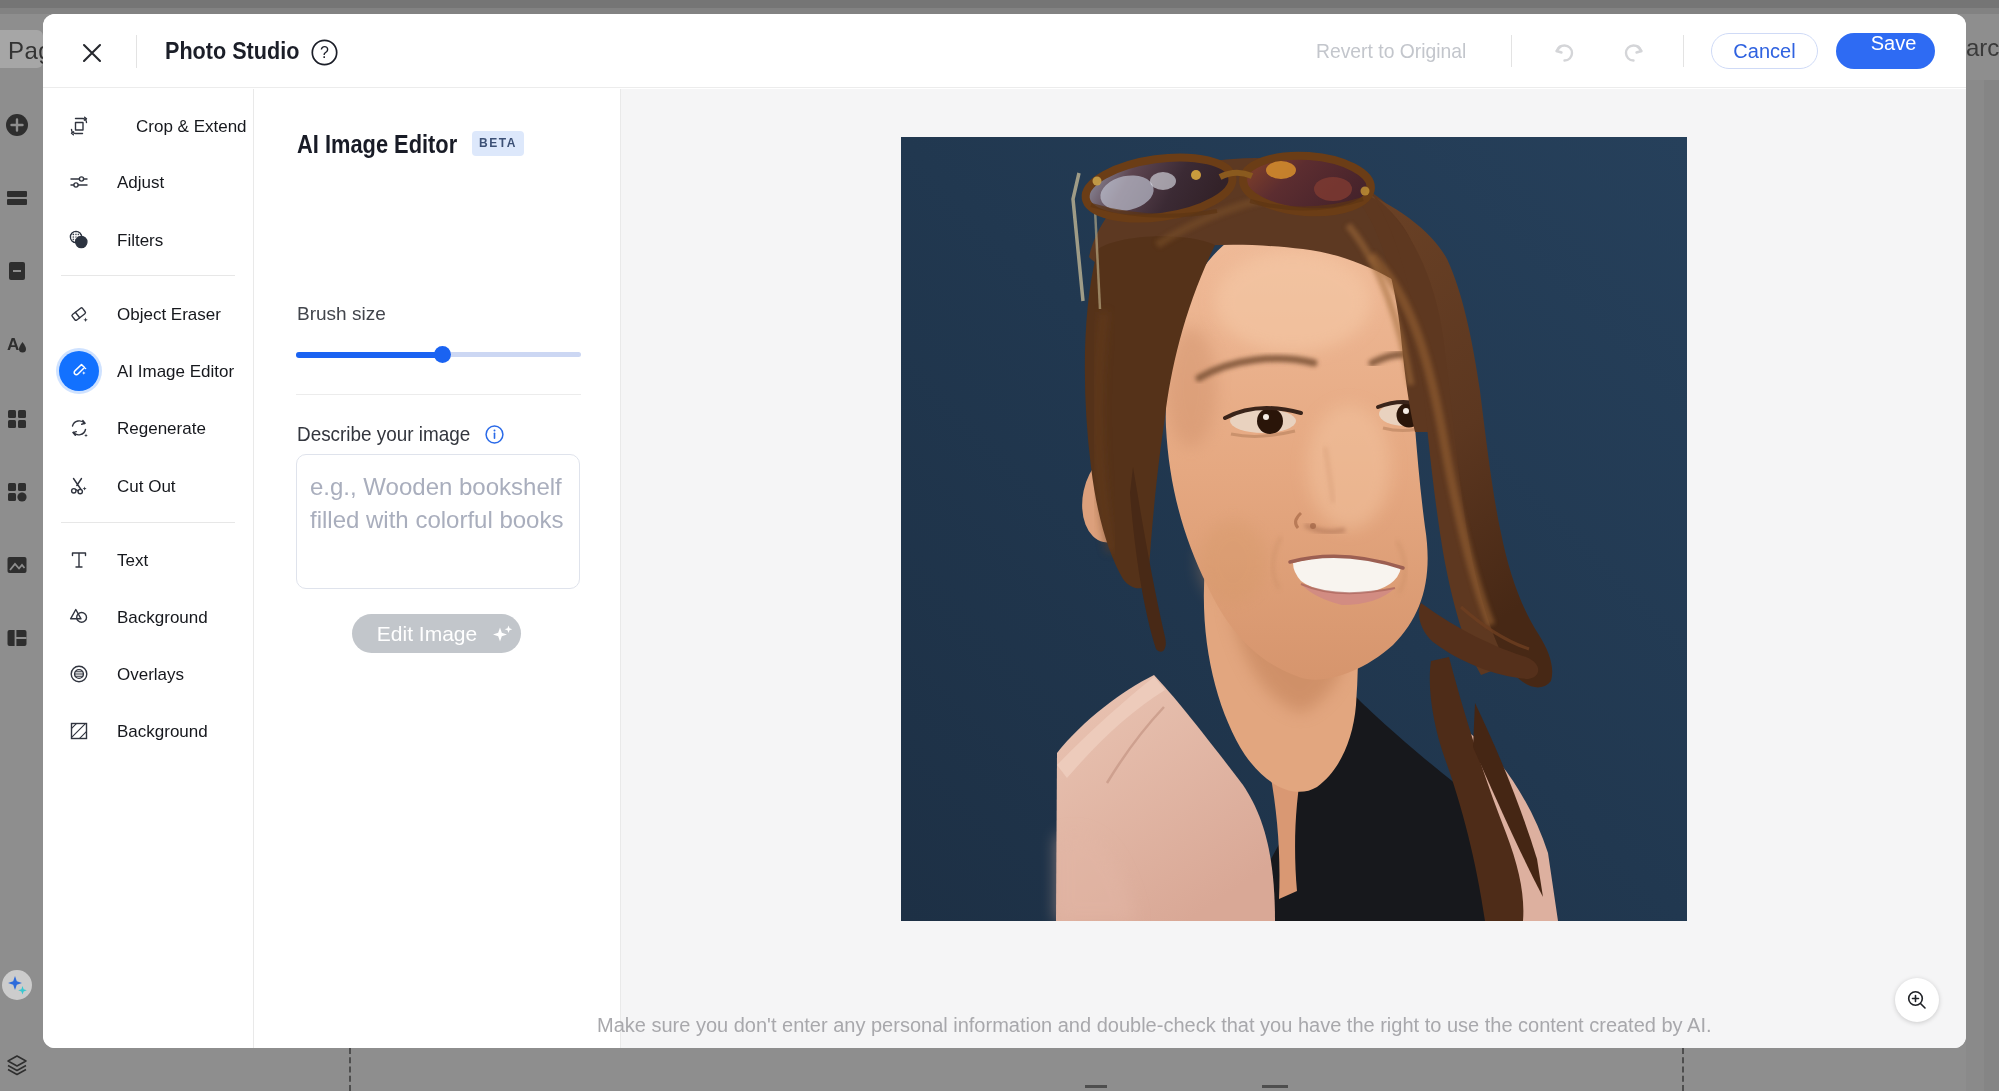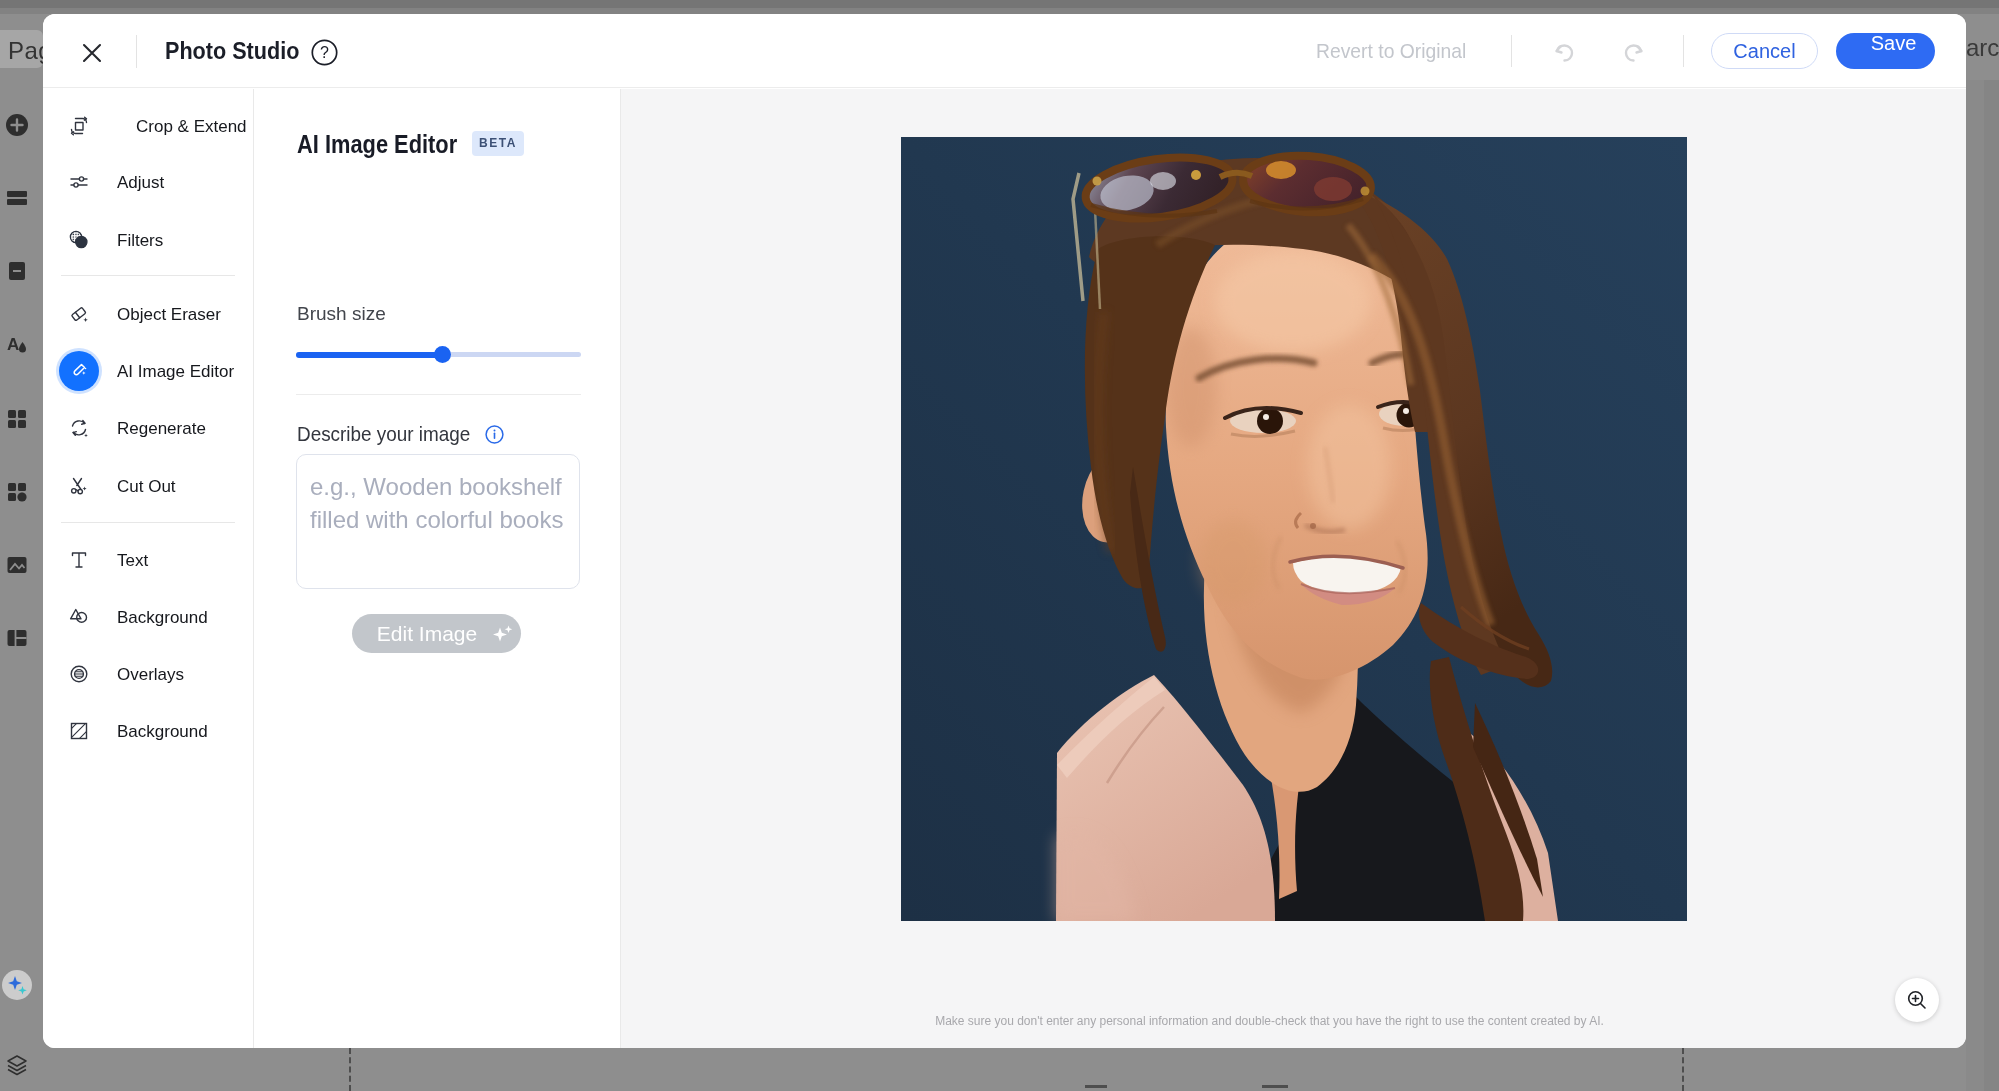--- a/index.html
+++ b/index.html
@@ -339,19 +339,19 @@
 <ellipse cx="262" cy="44" rx="13" ry="9" fill="#e4e8f0" opacity="0.6"></ellipse>
 <ellipse cx="380" cy="33" rx="15" ry="9" fill="#d08a2c" opacity="0.9"></ellipse>
 <ellipse cx="432" cy="52" rx="19" ry="12" fill="#7c3a31" opacity="0.85"></ellipse>
 <circle cx="295" cy="38" r="5" fill="#d9a93f" opacity="0.9"></circle>
 <circle cx="196" cy="44" r="4.5" fill="#caa24a" opacity="0.9"></circle>
 <circle cx="464" cy="54" r="4.5" fill="#b98a33" opacity="0.9"></circle>
 <path d="M190,68 Q250,86 316,74" stroke="#5d3413" stroke-width="4" fill="none" opacity="0.7"></path>
 <path d="M349,64 Q406,80 462,62" stroke="#5d3413" stroke-width="4" fill="none" opacity="0.7"></path>
 </svg>
 </div>
-  <div class="abs" style="left:554px;top:1000px;width:1345px;text-align:center;font-size:12px;color:#a8a8ac;">Make sure you don't enter any personal information and double-check that you have the right to use the content created by AI.</div>
+  <div class="abs" style="left:554px;top:1000px;width:1345px;font-size:20px;color:#a8a8ac;">Make sure you don't enter any personal information and double-check that you have the right to use the content created by AI.</div>
   <div class="abs" style="left:1852px;top:964px;width:44px;height:44px;border-radius:50%;background:#fff;box-shadow:0 1px 5px rgba(0,0,0,.18);"></div>
   <svg class="abs" style="left:1863px;top:975px;" width="22" height="22" viewBox="0 0 22 22" fill="none" stroke="#1f2126" stroke-width="1.6" stroke-linecap="round">
       <circle cx="9.5" cy="9.5" r="6.8"></circle>
       <path d="M14.5 14.5 L19 19 M9.5 6.5 v6 M6.5 9.5 h6"></path>
     </svg>
 </div>
 
 </body></html>

